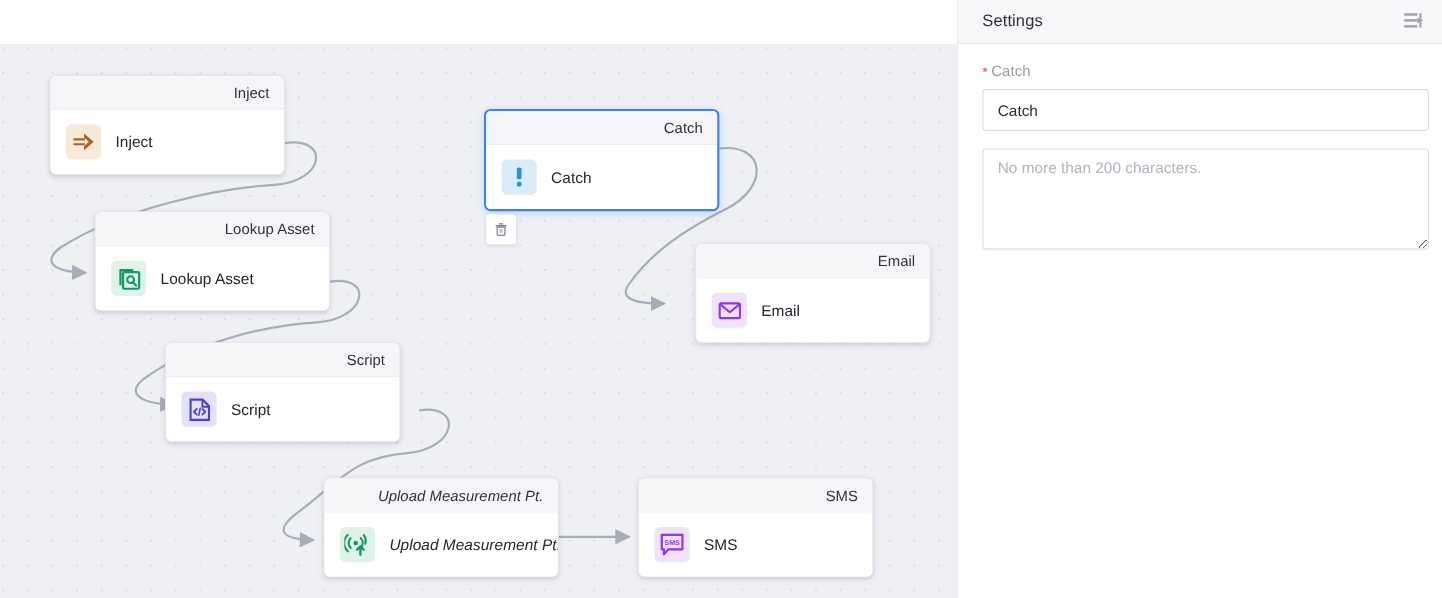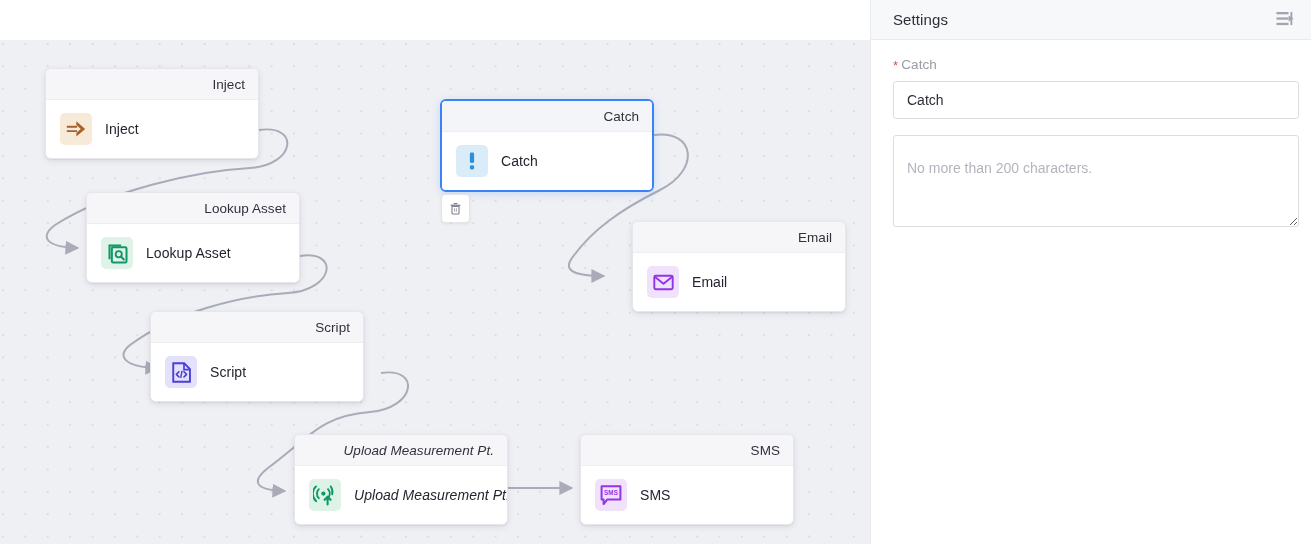--- a/index.html
+++ b/index.html
@@ -204,21 +204,21 @@
     background: #fff;
     box-sizing: border-box;
     outline: none;
   }
   .text-input::placeholder { color: #b3b4be; }
   .field-block { margin-bottom: 16px; }
   .textarea-input {
     display: block;
     width: 406px;
     height: 92px;
-    padding: 22px 13px;
+    padding: 6px 13px;
     font-size: 14px;
     font-family: "Liberation Sans", sans-serif;
     color: #2c2d38;
     border: 1px solid #dcdde3;
     border-radius: 3px;
     background: #fff;
     box-sizing: border-box;
     outline: none;
     resize: vertical;
     line-height: 1.45;

